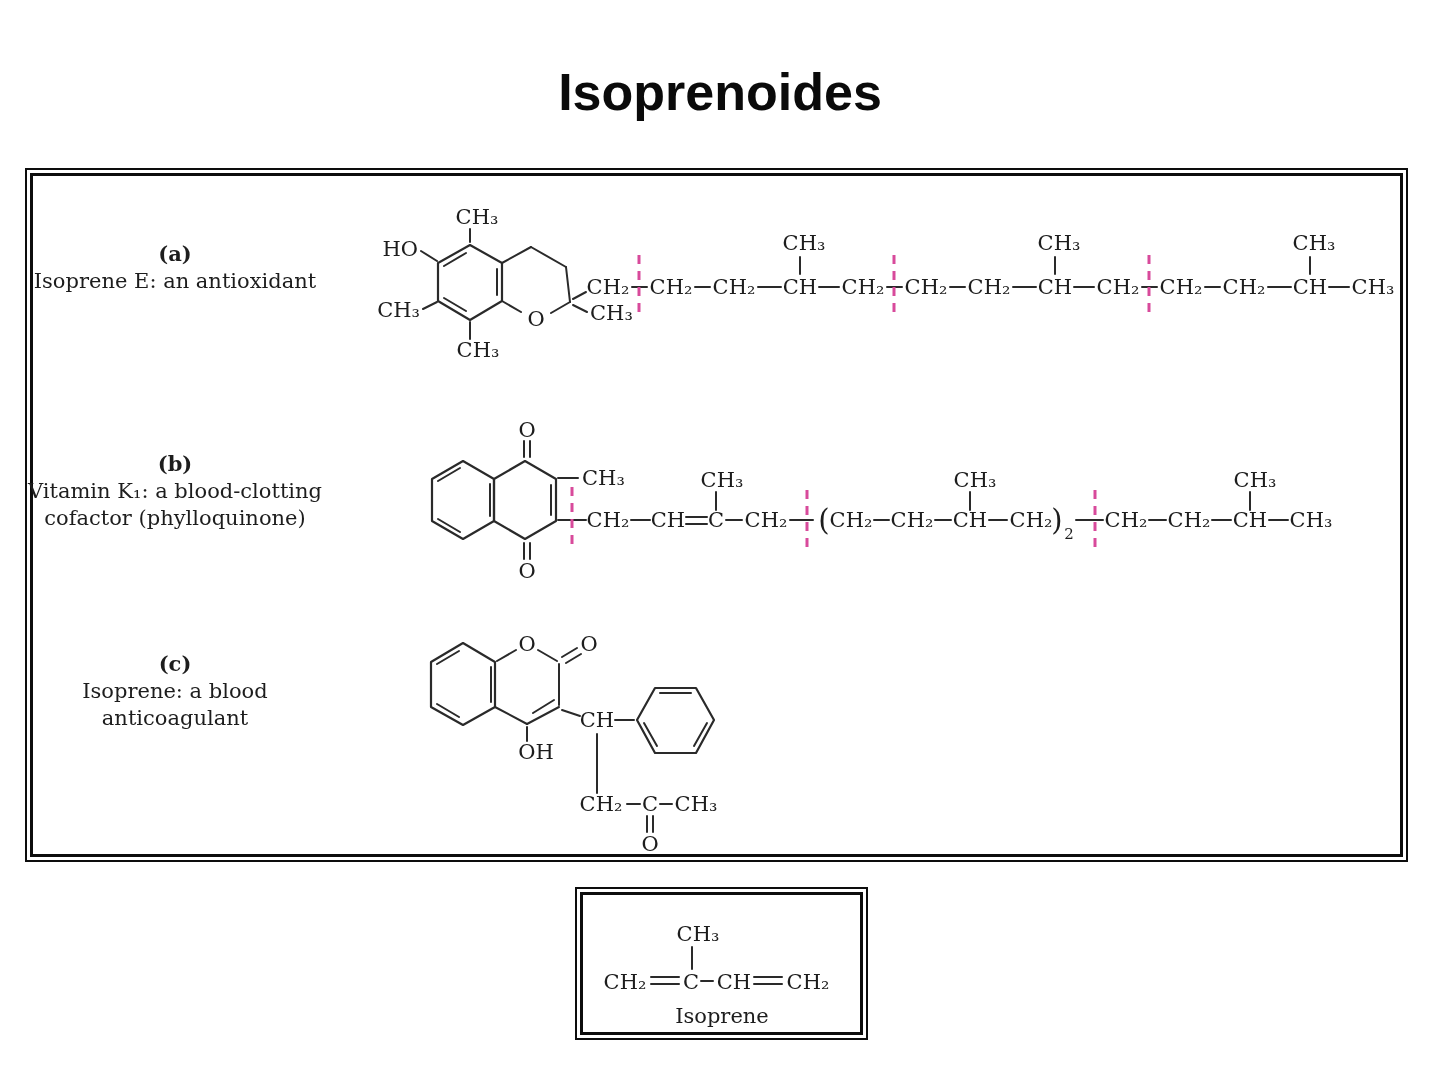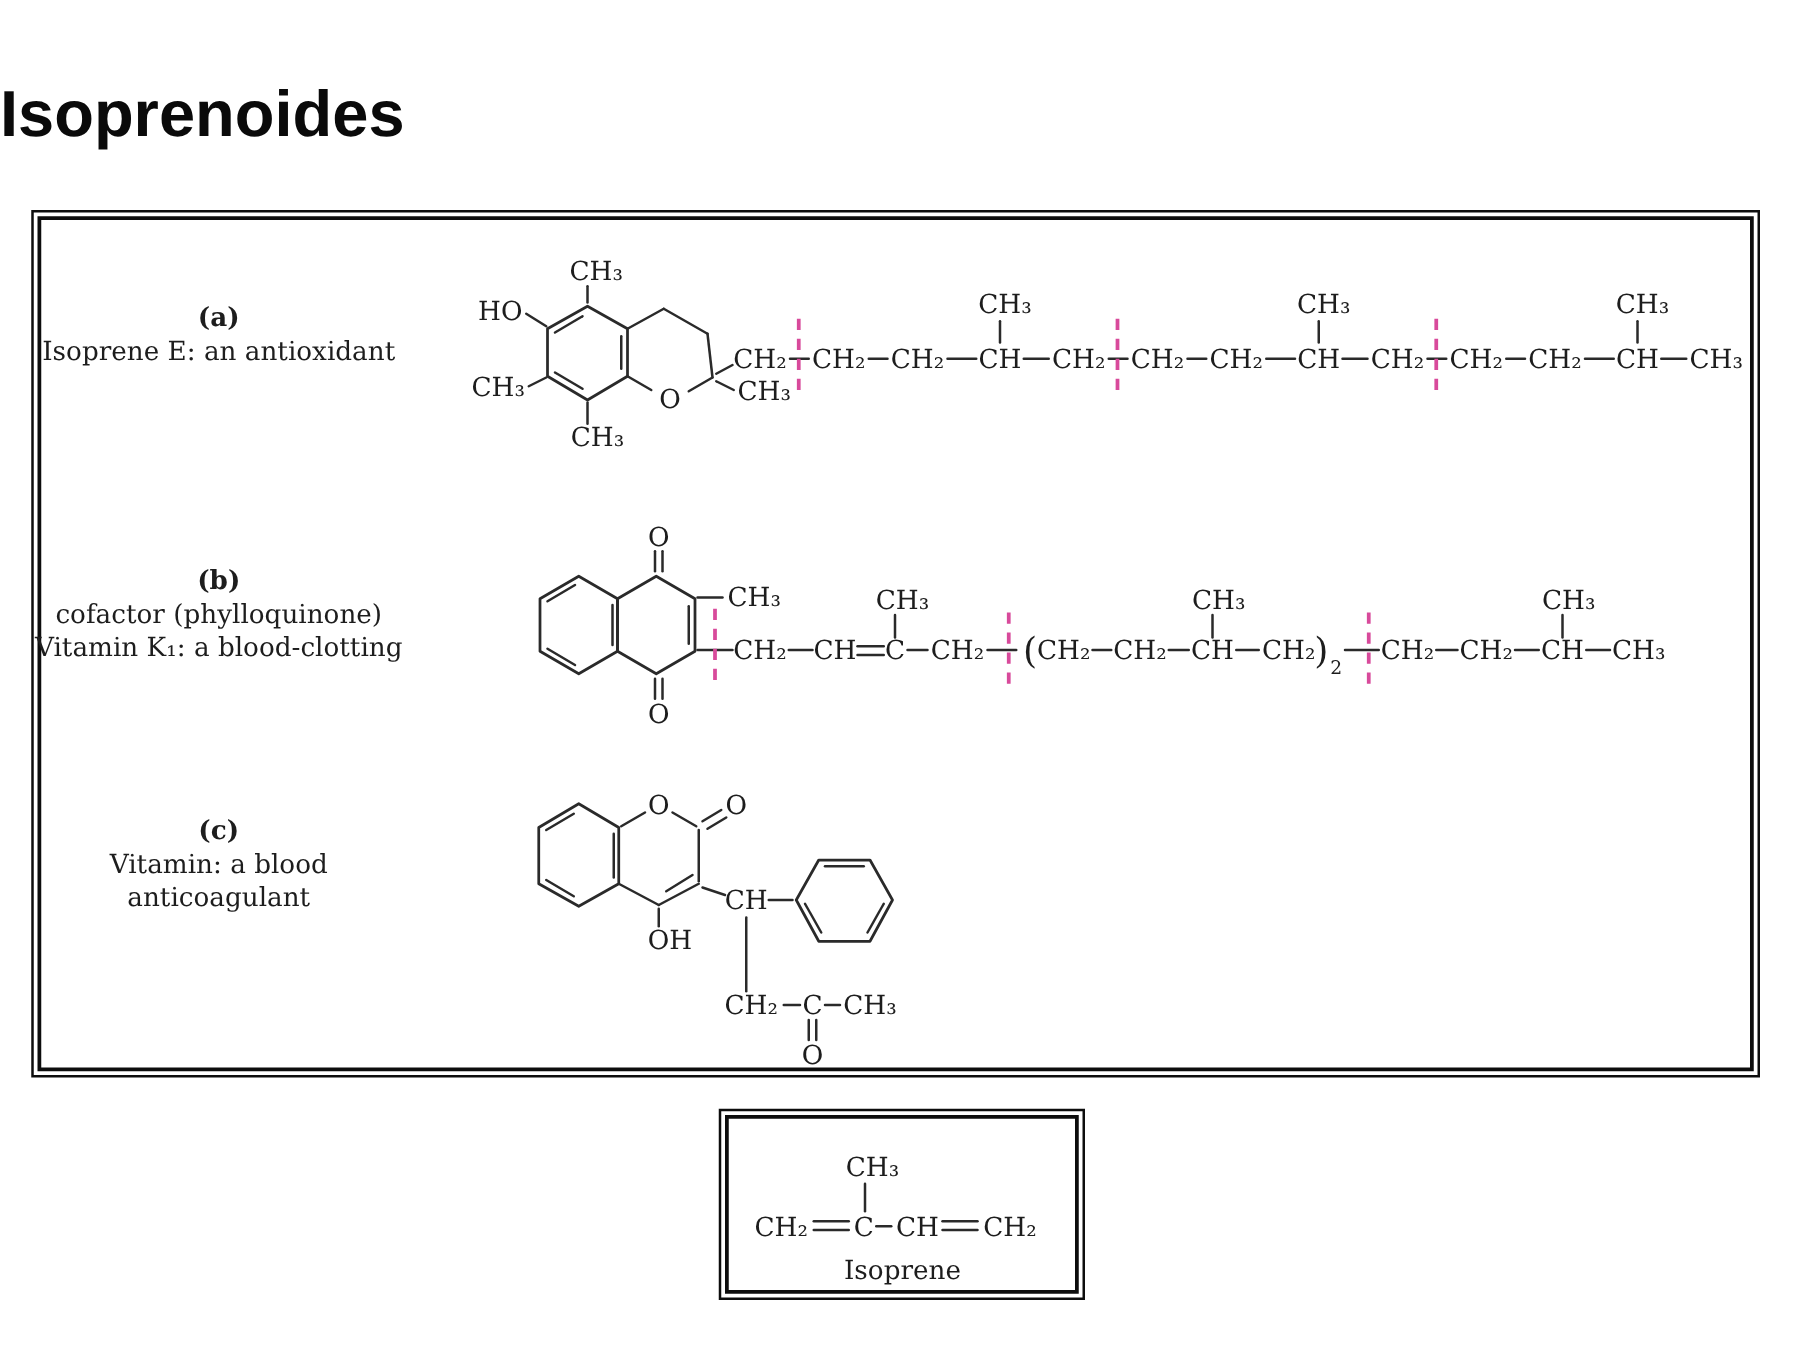--- a/index.html
+++ b/index.html
@@ -1,18 +1,18 @@
 <!DOCTYPE html>
 <html><head>
 <meta charset="utf-8">
 <style>
   html,body{margin:0;padding:0;background:#fff;}
   #page{position:relative;width:1440px;height:1080px;background:#ffffff;overflow:hidden;
         font-family:"DejaVu Serif",serif;color:#1d1d1d;}
-  #title{position:absolute;top:62px;left:0;width:1440px;
+  #title{position:absolute;top:62px;left:0;width:1440px;text-align:center;
          font-family:"Liberation Sans",sans-serif;font-weight:bold;font-size:52px;color:#0a0a0a;}
   .dbox{position:absolute;border:2px solid #0d0d0d;padding:3px;background:#fff;}
   .dbox-inner{border:3px solid #0d0d0d;width:100%;height:100%;box-sizing:border-box;}
   #mainbox{left:25px;top:168px;width:1373px;height:684px;}
   #isobox{left:575px;top:887px;width:283px;height:143px;}
   .seclabel{position:absolute;left:25px;width:300px;text-align:center;
             font-size:21px;line-height:1.28;color:#1d1d1d;}
   .seclabel .tag{font-weight:bold;}
   #sec-a{top:241px;} #sec-b{top:451px;} #sec-c{top:651px;}
   svg#chem{position:absolute;left:0;top:0;}
@@ -38,27 +38,27 @@
     <div class="dbox-inner"></div>
   </div>
 
   <div id="sec-a" class="seclabel">
     <div class="tag">(a)</div>
     <div>Isoprene E: an antioxidant</div>
   </div>
 
   <div id="sec-b" class="seclabel">
     <div class="tag">(b)</div>
+    <div>Vitamin K₁: a blood-clotting</div>
     <div>cofactor (phylloquinone)</div>
-    <div>Vitamin K₁: a blood-clotting</div>
   </div>
 
   <div id="sec-c" class="seclabel">
     <div class="tag">(c)</div>
-    <div>Vitamin: a blood</div>
+    <div>Isoprene: a blood</div>
     <div>anticoagulant</div>
   </div>
 
   <svg id="chem" width="1440" height="1080" viewBox="0 0 1440 1080">
 
     <g>
 
       <polygon class="ring" points="470,245 502,263 502,301 470,320 438,301 438,263"></polygon>
       <line class="bond" x1="444" y1="266" x2="466" y2="253"></line>
       <line class="bond" x1="497" y1="269" x2="497" y2="295"></line>

